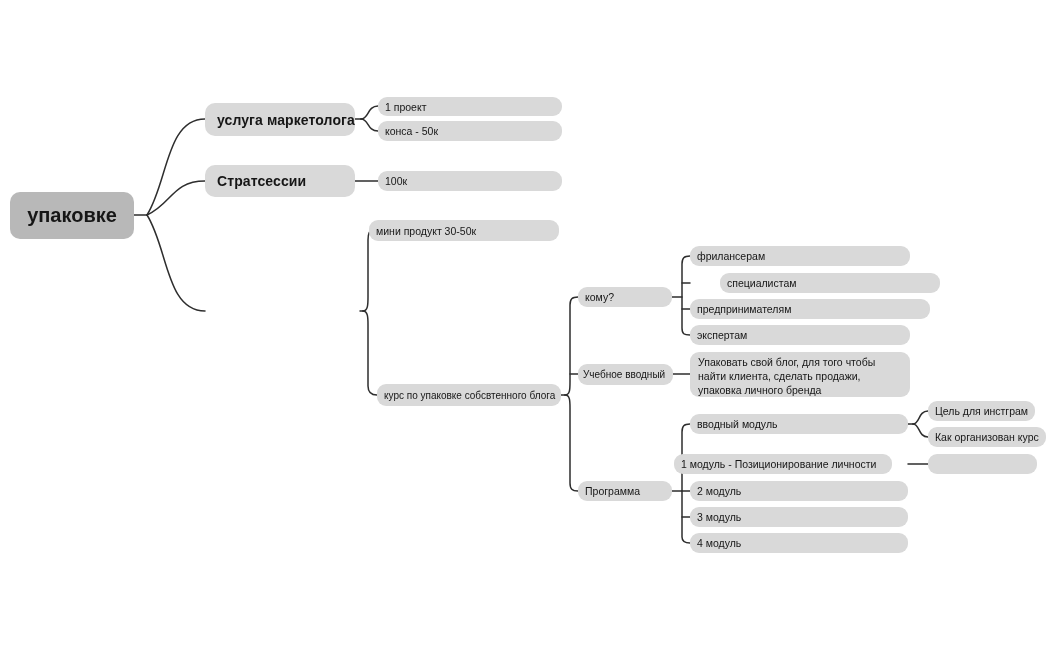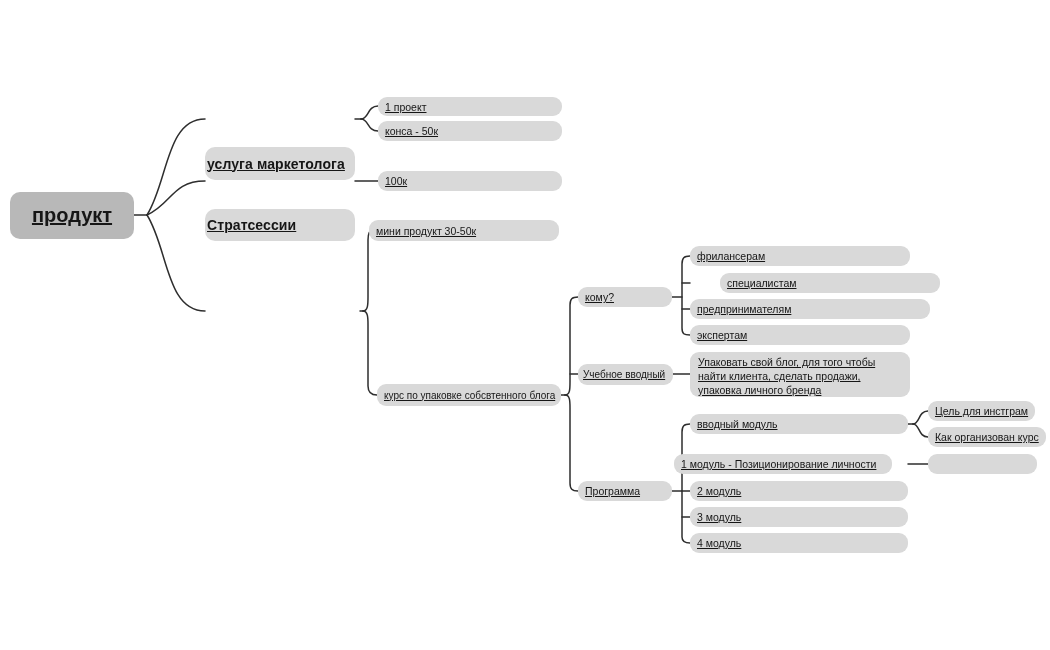--- a/index.html
+++ b/index.html
@@ -16,29 +16,27 @@
     position:absolute;
     box-sizing:border-box;
     background:#d9d9d9;
     border-radius:9px;
     display:flex;align-items:center;
     font-size:10.5px;
     color:#161616;
     padding:0 7px;
     white-space:nowrap;
     overflow:hidden;
-    text-decoration:underline;
   }
   .node.lvl1{
     font-weight:bold;
     font-size:14px;
     border-radius:10px;
-    padding:0 2px;
+    padding:0 12px;
     letter-spacing:.1px;
-    margin-top:44px;
   }
   .node.root{
     background:#b8b8b8;
     font-weight:bold;
     font-size:20px;
     justify-content:center;
     border-radius:10px;
     padding:0;
   }
   .node.multiline{
@@ -89,21 +87,21 @@
     <path d="M682,491 L690,491"></path>
     <path d="M682,517 L690,517"></path>
 
     <path d="M908,424 L913,424"></path>
     <path d="M913,424 C920,424 918,411 928,411"></path>
     <path d="M913,424 C920,424 918,437 928,437"></path>
 
     <path d="M908,464 L928,464"></path>
   </svg>
 
-  <div class="node root" style="left:10px;top:192px;width:124px;height:47px">продукт</div>
+  <div class="node root" style="left:10px;top:192px;width:124px;height:47px">упаковке</div>
 
   <div class="node lvl1" style="left:205px;top:103px;width:150px;height:33px">услуга маркетолога</div>
   <div class="node lvl1" style="left:205px;top:165px;width:150px;height:32px">Стратсессии</div>
 
   <div class="node" style="left:378px;top:97px;width:184px;height:19px">1 проект</div>
   <div class="node" style="left:378px;top:121px;width:184px;height:20px">конса - 50к</div>
   <div class="node" style="left:378px;top:171px;width:184px;height:20px">100к</div>
   <div class="node" style="left:369px;top:220px;width:190px;height:21px">мини продукт 30-50к</div>
   <div class="node" style="left:377px;top:384px;width:184px;height:22px;font-size:10px">курс по упаковке собсвтенного блога</div>
 

